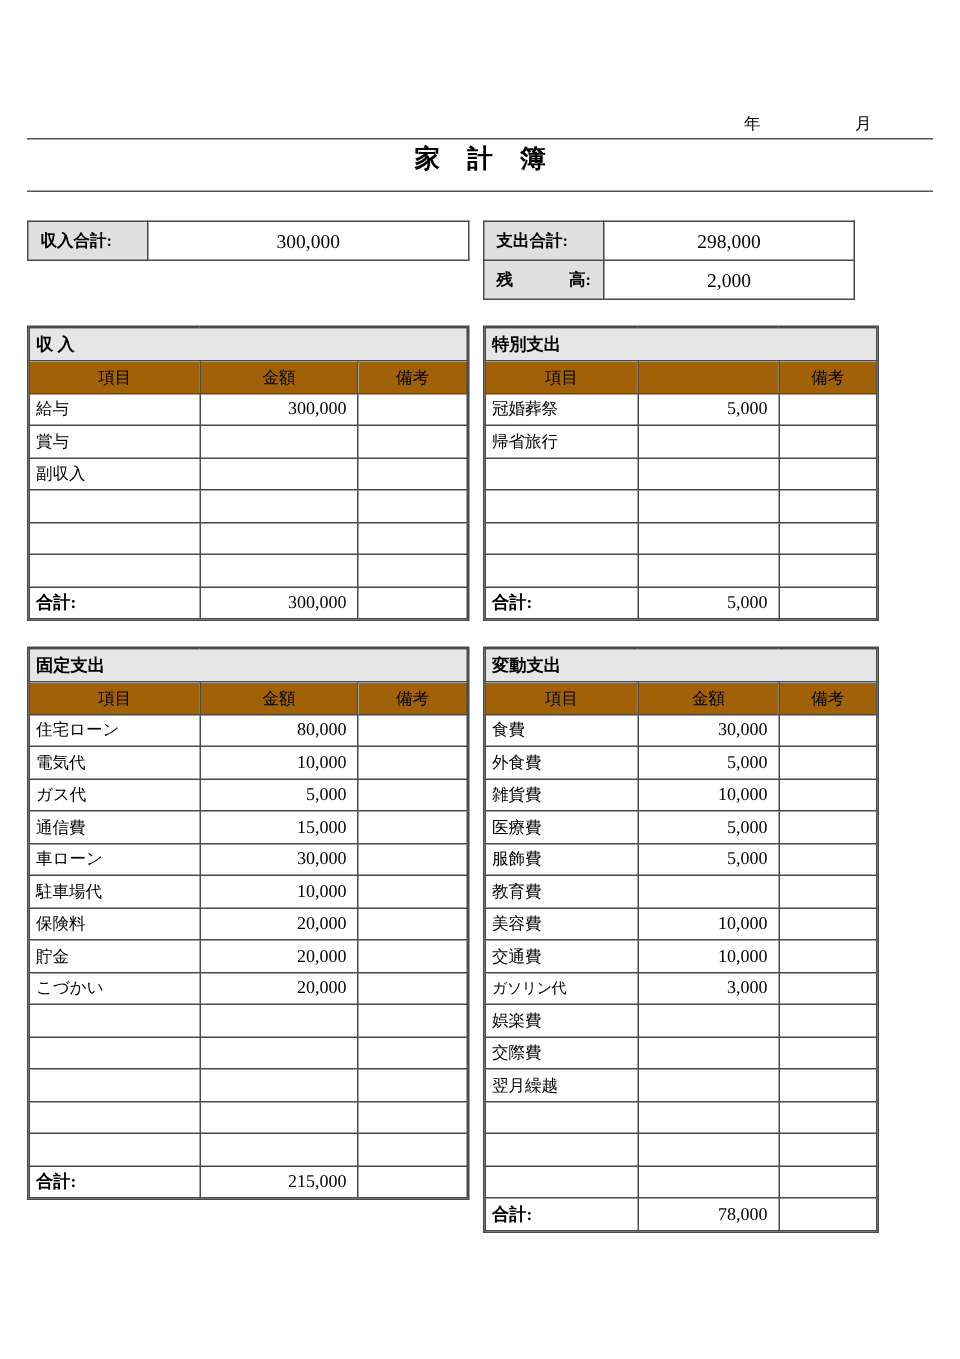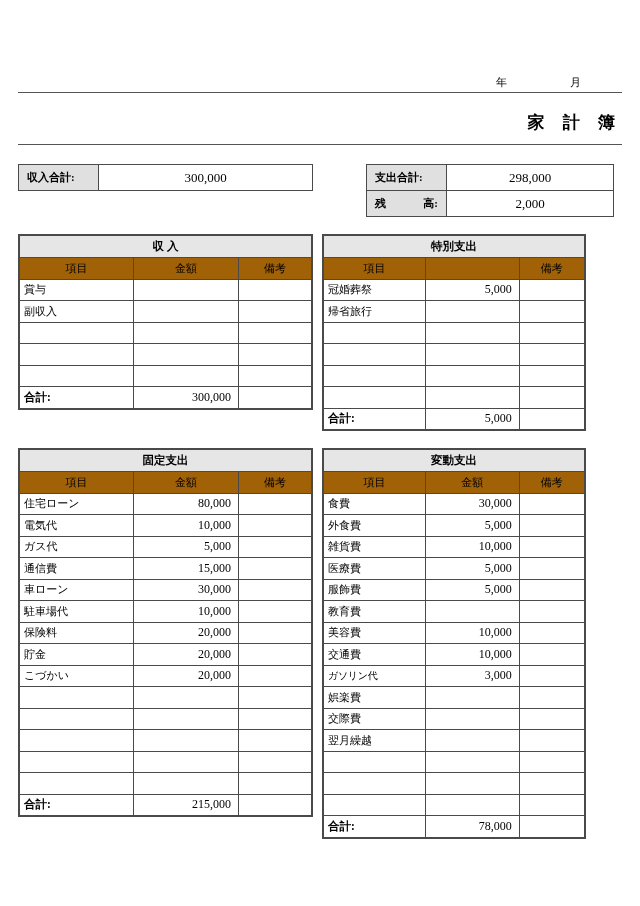--- a/index.html
+++ b/index.html
@@ -40,41 +40,41 @@
     text-align: left;
   }
   .date-row .date-unit.last {
     width: 52px;
   }
 
   
   .title-band {
     border-top: 1.6px solid #555555;
     border-bottom: 1.6px solid #555555;
-    text-align: right;
-    padding: 18px 0 10px 0;
+    text-align: center;
+    padding: 1px 0 10px 0;
     margin-top: 2px;
   }
   .title-band .doc-title {
     font-size: 17px;
     font-weight: bold;
     letter-spacing: 7px;
     padding-left: 7px;
     display: inline-block;
   }
 
   
   .summary {
     display: flex;
     margin-top: 19px;
     gap: 0;
   }
   .summary-left  { width: 295px; }
   .summary-gap   { width: 9px; flex: 0 0 9px; }
-  .summary-right { width: 248px; margin-left: 44px; }
+  .summary-right { width: 248px; }
 
   .sum-table {
     border-collapse: collapse;
     table-layout: fixed;
     width: 100%;
     font-size: 12px;
   }
   .sum-table td {
     border: 1.4px solid #4a4a4a;
     height: 26px;
@@ -129,21 +129,21 @@
     border: 1px solid #4a4a4a;
     height: 21.5px;
     padding: 0 4px;
     box-sizing: border-box;
     font-weight: normal;
     overflow: hidden;
     white-space: nowrap;
   }
   table.ledger .sec-title {
     background: #e6e6e6;
-    text-align: center;
+    text-align: left;
     font-weight: bold;
     font-size: 11.5px;
     height: 22px;
     border-width: 1.4px;
   }
   table.ledger .colhead {
     text-align: center;
     font-size: 11px;
     background: #a16207;
     border-bottom-width: 1.4px;
@@ -257,20 +257,25 @@
               <th class="sec-title" colspan="3">収 入</th>
             </tr>
             <tr>
               <th class="colhead">項目</th>
               <th class="colhead">金額</th>
               <th class="colhead">備考</th>
             </tr>
           </thead>
           <tbody>
               <tr>
+                <td class="item">給与</td>
+                <td class="amount">300,000</td>
+                <td class="note"></td>
+              </tr>
+              <tr>
                 <td class="item">賞与</td>
                 <td class="amount"></td>
                 <td class="note"></td>
               </tr>
               <tr>
                 <td class="item">副収入</td>
                 <td class="amount"></td>
                 <td class="note"></td>
               </tr>
               <tr>

